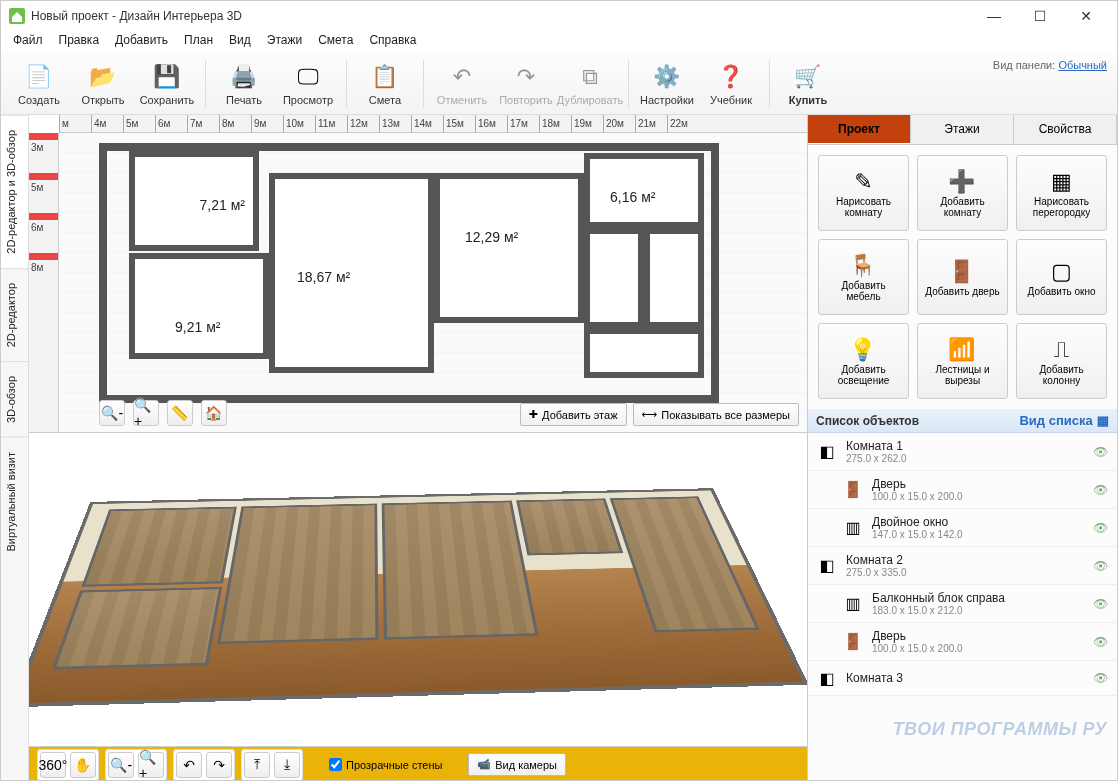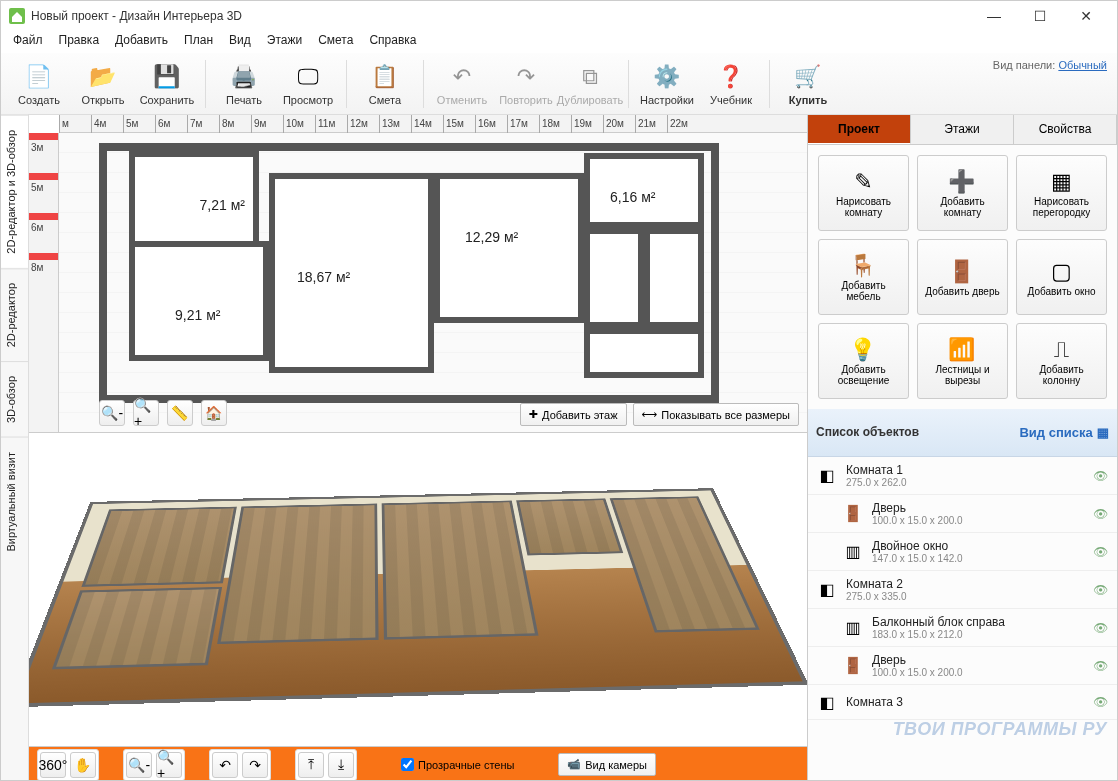--- a/index.html
+++ b/index.html
@@ -40,21 +40,21 @@
 
 .plan-wrap { display: flex; height: 300px; border-bottom: 1px solid #ccc; position: relative; }
 .ruler-v { width: 30px; background: #f3f3f3; border-right: 1px solid #ccc; display: flex; flex-direction: column; font-size: 10px; color: #444; }
 .ruler-v .tick { flex: 0 0 40px; border-top: 7px solid #ef4444; padding: 2px; }
 .plan-canvas { flex: 1; background: repeating-linear-gradient(0deg,#fafafa,#fafafa 19px,#eee 20px), repeating-linear-gradient(90deg,#fafafa,#fafafa 19px,#eee 20px); position: relative; overflow: hidden; }
 .floorplan { position: absolute; left: 40px; top: 10px; width: 620px; height: 260px; }
 .floorplan .wall-outer { position: absolute; inset: 0; border: 8px solid #555; background: transparent; }
 .floorplan .room { position: absolute; border: 6px solid #555; background: #fff; }
 .floorplan .room .area { position: absolute; font-size: 14px; color: #222; }
 .r1 { left: 30px; top: 8px; width: 130px; height: 100px; } .r1 .area { right: 8px; top: 40px; }
-.r2 { left: 30px; top: 98px; width: 140px; height: 120px; } .r2 .area { left: 40px; top: 60px; }
+.r2 { left: 30px; top: 110px; width: 140px; height: 106px; } .r2 .area { left: 40px; top: 60px; }
 .r3 { left: 170px; top: 30px; width: 165px; height: 200px; } .r3 .area { left: 22px; top: 90px; }
 .r4 { left: 335px; top: 30px; width: 150px; height: 150px; } .r4 .area { left: 25px; top: 50px; }
 .r5 { left: 485px; top: 10px; width: 120px; height: 75px; } .r5 .area { left: 20px; top: 30px; }
 .r6 { left: 485px; top: 85px; width: 60px; height: 100px; }
 .r7 { left: 545px; top: 85px; width: 60px; height: 100px; }
 .r8 { left: 485px; top: 185px; width: 120px; height: 50px; }
 
 .plan-bottom-bar { position: absolute; left: 40px; bottom: 6px; display: flex; align-items: center; gap: 8px; }
 .mini-btn { width: 26px; height: 26px; border: 1px solid #ccc; border-radius: 3px; background: linear-gradient(#fff,#eee); display: flex; align-items: center; justify-content: center; font-size: 14px; }
 .plan-right-btns { position: absolute; right: 8px; bottom: 6px; display: flex; gap: 6px; }
@@ -64,36 +64,36 @@
 .view3d .render { position: absolute; left: 30px; top: 10px; width: 700px; height: 280px; background: linear-gradient(#e8e2cc 0%, #e8e2cc 45%, #b5834e 45%, #8b5a2b 100%); transform: perspective(800px) rotateX(45deg) rotateZ(-2deg); border: 4px solid #6b6b6b; }
 .view3d .render .w3d { position: absolute; background: linear-gradient(#dcd6bc,#c9c29f); border: 3px solid #666; }
 .w3d.a { left: 20px; top: 10px; width: 140px; height: 120px; }
 .w3d.b { left: 165px; top: 10px; width: 150px; height: 200px; }
 .w3d.c { left: 320px; top: 10px; width: 145px; height: 200px; }
 .w3d.d { left: 470px; top: 10px; width: 100px; height: 90px; }
 .w3d.e { left: 575px; top: 10px; width: 100px; height: 200px; }
 .w3d.f { left: 20px; top: 135px; width: 140px; height: 100px; }
 .view3d .floor { position: absolute; inset: 0; background: repeating-linear-gradient(90deg, rgba(120,70,25,.5) 0 12px, rgba(150,95,45,.5) 12px 24px); mix-blend-mode: multiply; }
 
-.bottom-toolbar { height: 36px; border-top: 1px solid #ccc; background: #f97316; display: flex; align-items: center; padding: 0 8px; gap: 24px; font-size: 11px; }
+.bottom-toolbar { height: 36px; border-top: 1px solid #ccc; background: #eab308; display: flex; align-items: center; padding: 0 8px; gap: 6px; font-size: 11px; }
 .bottom-toolbar .grp { display: flex; gap: 4px; padding: 2px; border: 1px solid #ddd; background: #fff; border-radius: 3px; }
 .bottom-toolbar .cb { display: flex; align-items: center; gap: 4px; margin-left: 20px; }
 
 
 .rightpanel { width: 310px; border-left: 1px solid #ccc; display: flex; flex-direction: column; background: #fcfcfc; }
 .rtabs { display: flex; height: 30px; border-bottom: 1px solid #ccc; }
 .rtab { flex: 1; text-align: center; font-size: 12px; line-height: 28px; border-right: 1px solid #ccc; background: #f0f0f0; }
 .rtab.active { background: #c2410c; border-bottom: 1px solid #fff; font-weight: 600; }
 .section-hdr { background: linear-gradient(#eaf2fb,#d9e7f5); padding: 4px 10px; font-size: 12px; font-weight: bold; border-bottom: 1px solid #c8d6e6; color: #333; }
 .design-grid { display: grid; grid-template-columns: repeat(3,1fr); gap: 8px; padding: 10px; }
 .dcard { background: linear-gradient(#fdfdfd,#f0f0f0); border: 1px solid #ccc; border-radius: 3px; display: flex; flex-direction: column; align-items: center; justify-content: center; height: 76px; font-size: 10px; text-align: center; padding: 4px; }
 .dcard .dicon { font-size: 22px; height: 28px; display: flex; align-items: center; }
 .dcard .dlabel { line-height: 1.1; }
 
-.objlist-hdr { display: flex; justify-content: space-between; align-items: flex-start; padding: 16px 8px; }
+.objlist-hdr { display: flex; justify-content: space-between; align-items: flex-end; padding: 4px 8px; }
 .objlist-hdr .viewlink { font-size: 13px; color: #2a6bbf; display: flex; align-items: center; gap: 4px; }
 .objlist { flex: 1; overflow: auto; }
 .objitem { display: flex; align-items: center; padding: 6px 8px; border-bottom: 1px solid #eee; gap: 8px; }
 .objitem.child { padding-left: 34px; }
 .objitem .oicon { width: 22px; height: 22px; display: flex; align-items: center; justify-content: center; font-size: 16px; }
 .objitem .otxt { flex: 1; }
 .objitem .oname { font-size: 12px; color: #222; }
 .objitem .odim { font-size: 10px; color: #888; }
 .objitem .eye { width: 16px; color: #7a7; font-size: 12px; }
 

